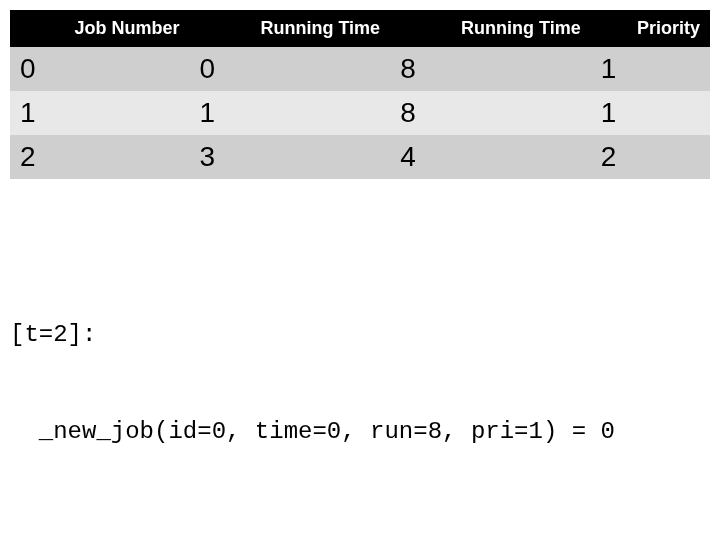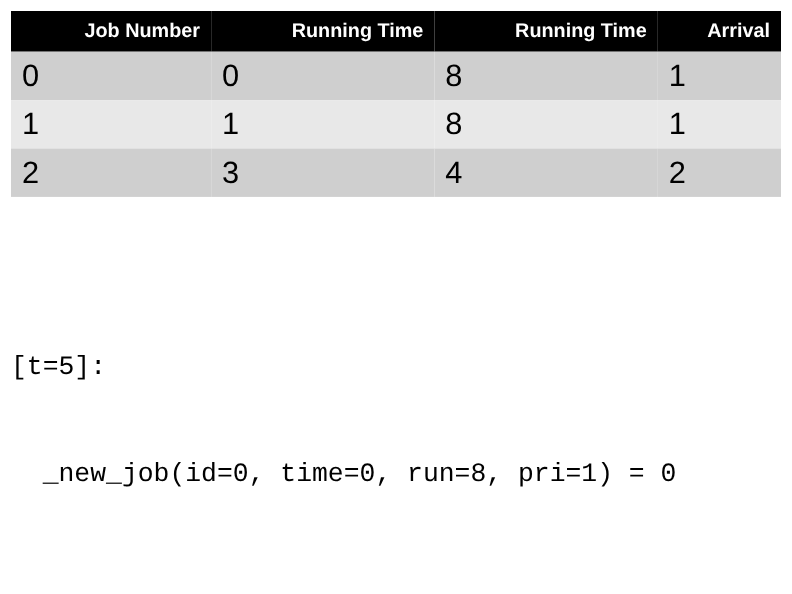--- a/index.html
+++ b/index.html
@@ -40,21 +40,21 @@
   </style>
 </head>
 <body>
 
 <table>
   <thead>
     <tr>
       <th>Job Number</th>
       <th>Running Time</th>
       <th>Running Time</th>
-      <th>Arrival</th>
+      <th>Priority</th>
     </tr>
   </thead>
   <tbody>
     <tr class="row-dark">
       <td>0</td>
       <td>0</td>
       <td>8</td>
       <td>1</td>
     </tr>
     <tr class="row-light">
@@ -67,18 +67,18 @@
       <td>2</td>
       <td>3</td>
       <td>4</td>
       <td>2</td>
     </tr>
   </tbody>
 </table>
 
 <div class="log">
   <div class="log-block">
-    <div>[t=5]:</div>
+    <div>[t=2]:</div>
     <div>  _new_job(id=0, time=0, run=8, pri=1) = 0</div>
   </div>
   
   
 </div>
 
 </body></html>

